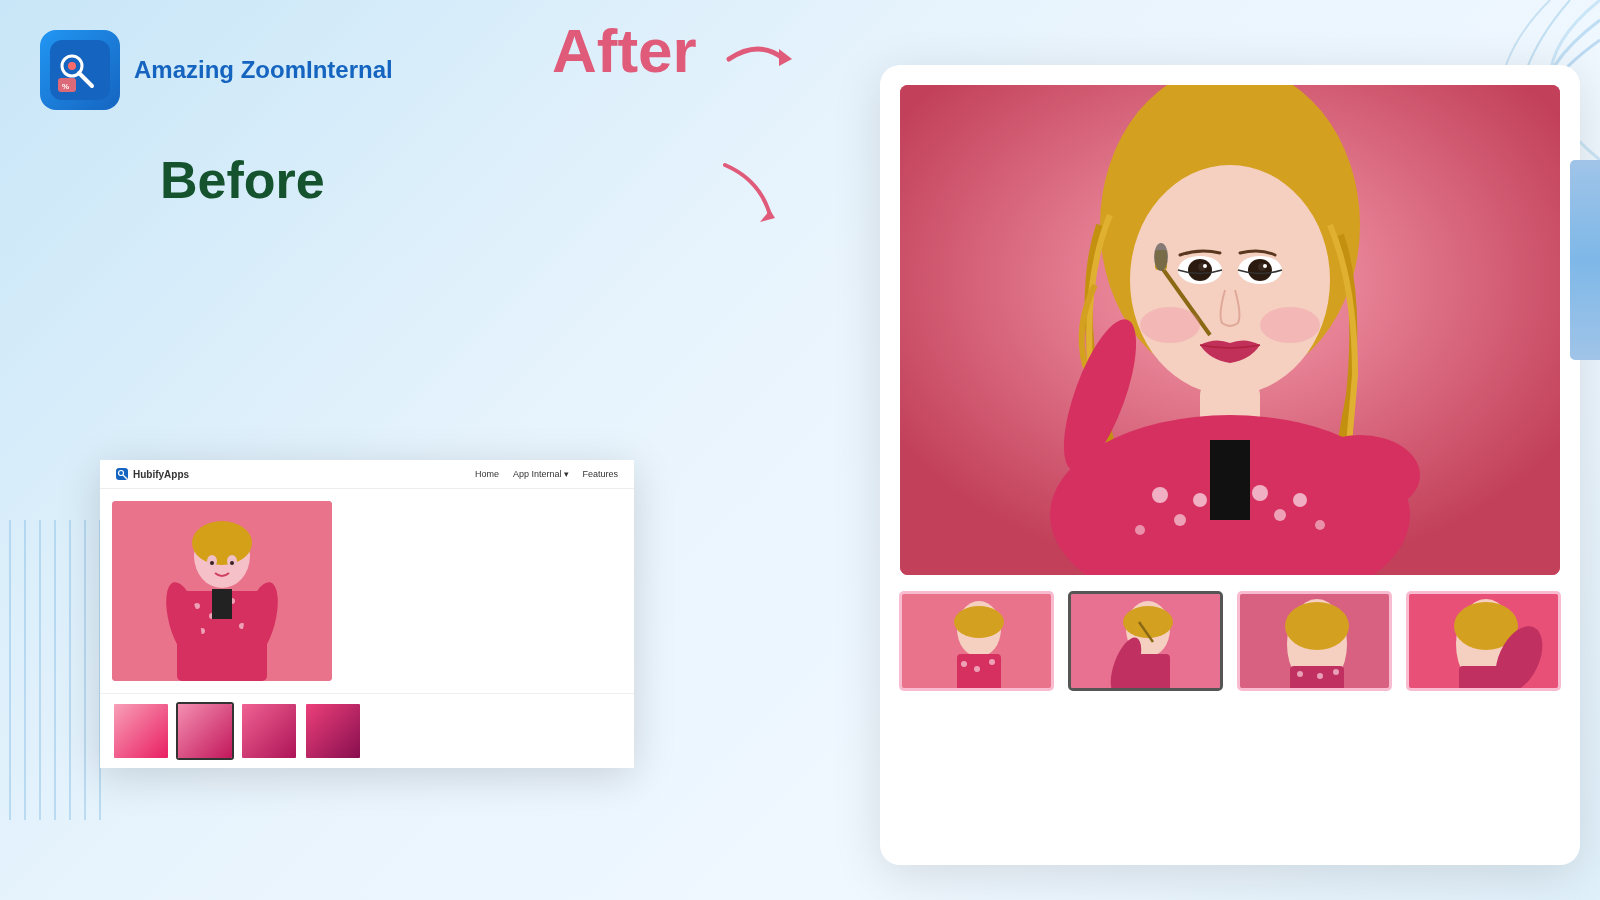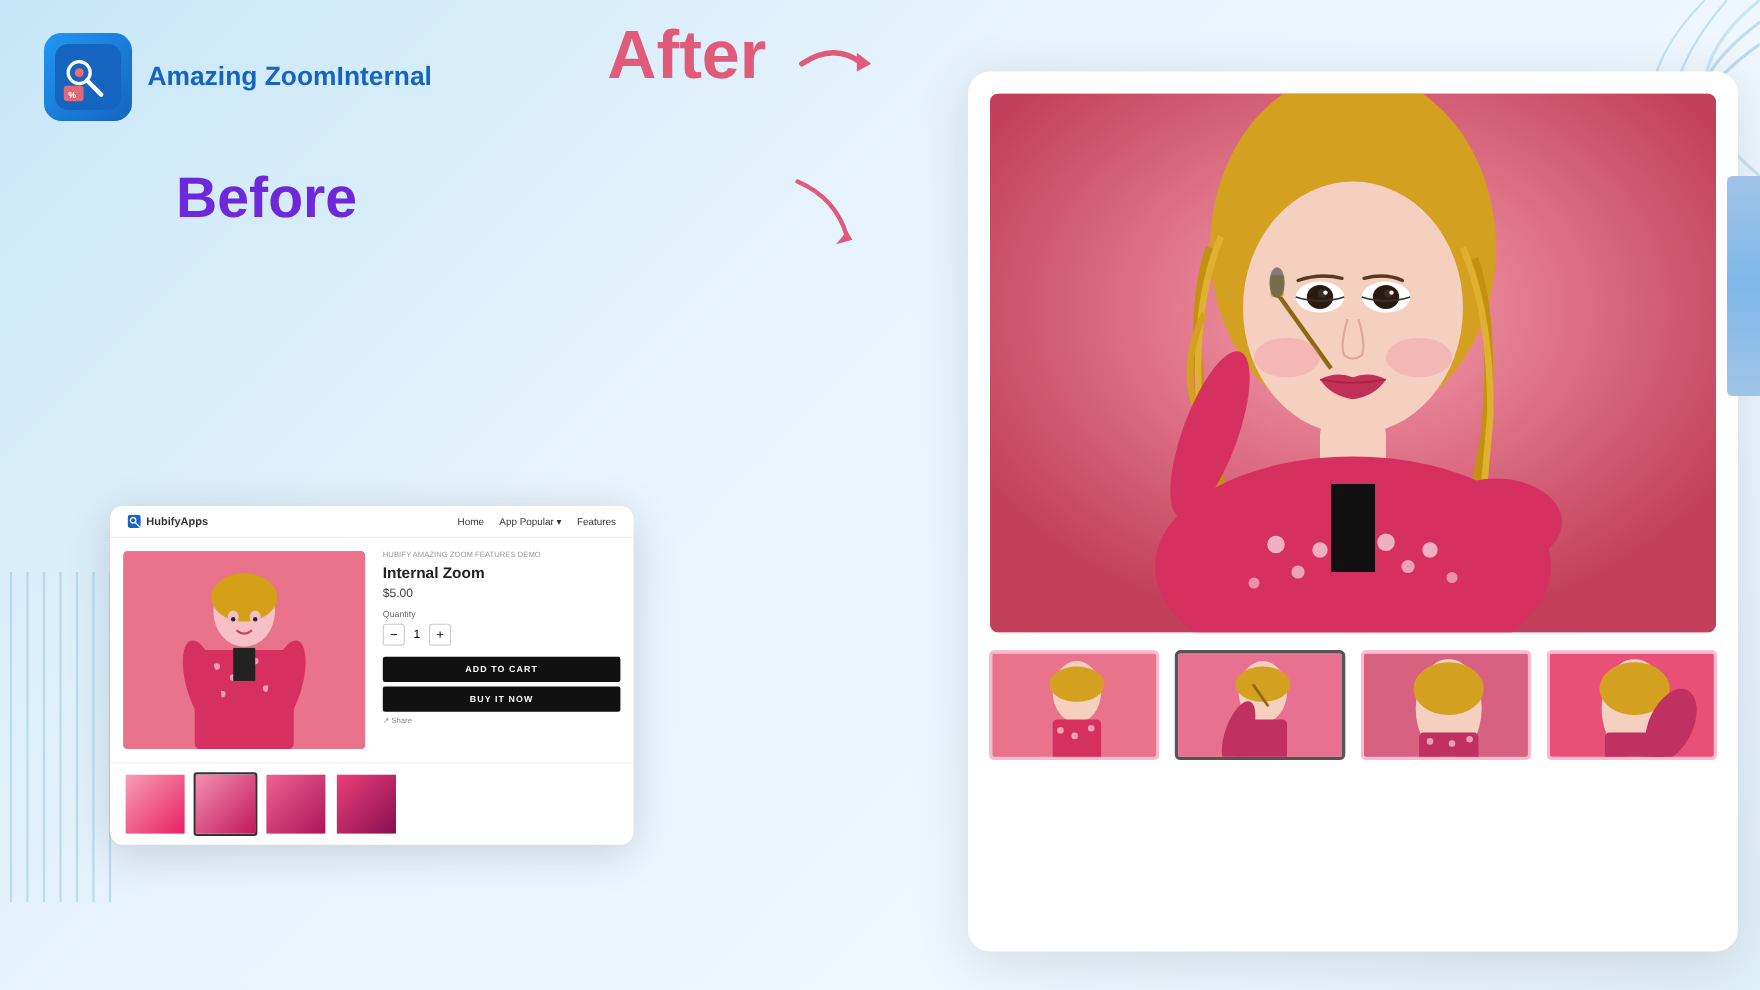--- a/index.html
+++ b/index.html
@@ -80,39 +80,39 @@
       color: #1a1a2e;
       line-height: 1.1;
       margin-bottom: 40px;
       letter-spacing: -1px;
     }
 
     
     .before-label {
       font-size: 52px;
       font-weight: 900;
-      color: #6d28d9;
+      color: #14532d;
       position: relative;
       display: inline-block;
       margin-left: 120px;
     }
     .before-arrow {
       position: absolute;
       right: -80px;
       bottom: -20px;
     }
 
     
     .before-mockup {
       position: absolute;
       left: 100px;
       top: 460px;
-      width: 476px;
+      width: 534px;
       background: white;
-      border-radius: 12px;
+      border-radius: 0;
       box-shadow: 0 8px 40px rgba(0,0,0,0.15);
       overflow: hidden;
     }
 
     
     .mockup-nav {
       background: white;
       padding: 8px 16px;
       display: flex;
       align-items: center;
@@ -380,21 +380,21 @@
     <div class="mockup-logo">
       <svg width="12" height="12" viewBox="0 0 12 12">
         <rect width="12" height="12" rx="3" fill="#1565c0"></rect>
         <circle cx="5" cy="5" r="2.5" fill="none" stroke="white" stroke-width="1.2"></circle>
         <line x1="7" y1="7" x2="11" y2="11" stroke="white" stroke-width="1.2"></line>
       </svg>
       <span>HubifyApps</span>
     </div>
     <div class="mockup-nav-links">
       <span>Home</span>
-      <span>App Popular ▾</span>
+      <span>App Internal ▾</span>
       <span>Features</span>
     </div>
   </div>
 
   <div class="mockup-body">
 
     <div class="mockup-main-img">
       <svg width="220" height="180" viewBox="0 0 220 180" xmlns="http://www.w3.org/2000/svg">
         <rect width="220" height="180" fill="#e8738a"></rect>
 
@@ -417,36 +417,20 @@
         <rect x="100" y="88" width="20" height="30" fill="#222"></rect>
 
         <ellipse cx="100" cy="60" rx="5" ry="6" fill="#f0c0c8"></ellipse>
         <ellipse cx="120" cy="60" rx="5" ry="6" fill="#f0c0c8"></ellipse>
         <circle cx="100" cy="62" r="2" fill="#3a2020"></circle>
         <circle cx="120" cy="62" r="2" fill="#3a2020"></circle>
         <path d="M 103 72 Q 110 78 117 72" stroke="#d04060" stroke-width="2" fill="none"></path>
       </svg>
     </div>
 
-    <div class="mockup-details">
-      <div class="mockup-brand">HUBIFY AMAZING ZOOM FEATURES DEMO</div>
-      <div class="mockup-product-title">Internal Zoom</div>
-      <div class="mockup-price">$5.00</div>
-      <div class="mockup-qty-label">Quantity</div>
-      <div class="mockup-qty">
-        <div class="mockup-qty-btn">−</div>
-        <span class="mockup-qty-val">1</span>
-        <div class="mockup-qty-btn">+</div>
-      </div>
-      <div class="mockup-btn">ADD TO CART</div>
-      <div class="mockup-btn">BUY IT NOW</div>
-      <div class="mockup-share">
-        ↗ <span>Share</span>
-      </div>
-    </div>
   </div>
 
   <div class="mockup-thumbs">
     <div class="mockup-thumb">
       <div class="mockup-thumb-img" style="background:linear-gradient(135deg,#f8a0b8,#e91e63);"></div>
     </div>
     <div class="mockup-thumb active">
       <div class="mockup-thumb-img" style="background:linear-gradient(135deg,#f48fb1,#c2185b);"></div>
     </div>
     <div class="mockup-thumb">

